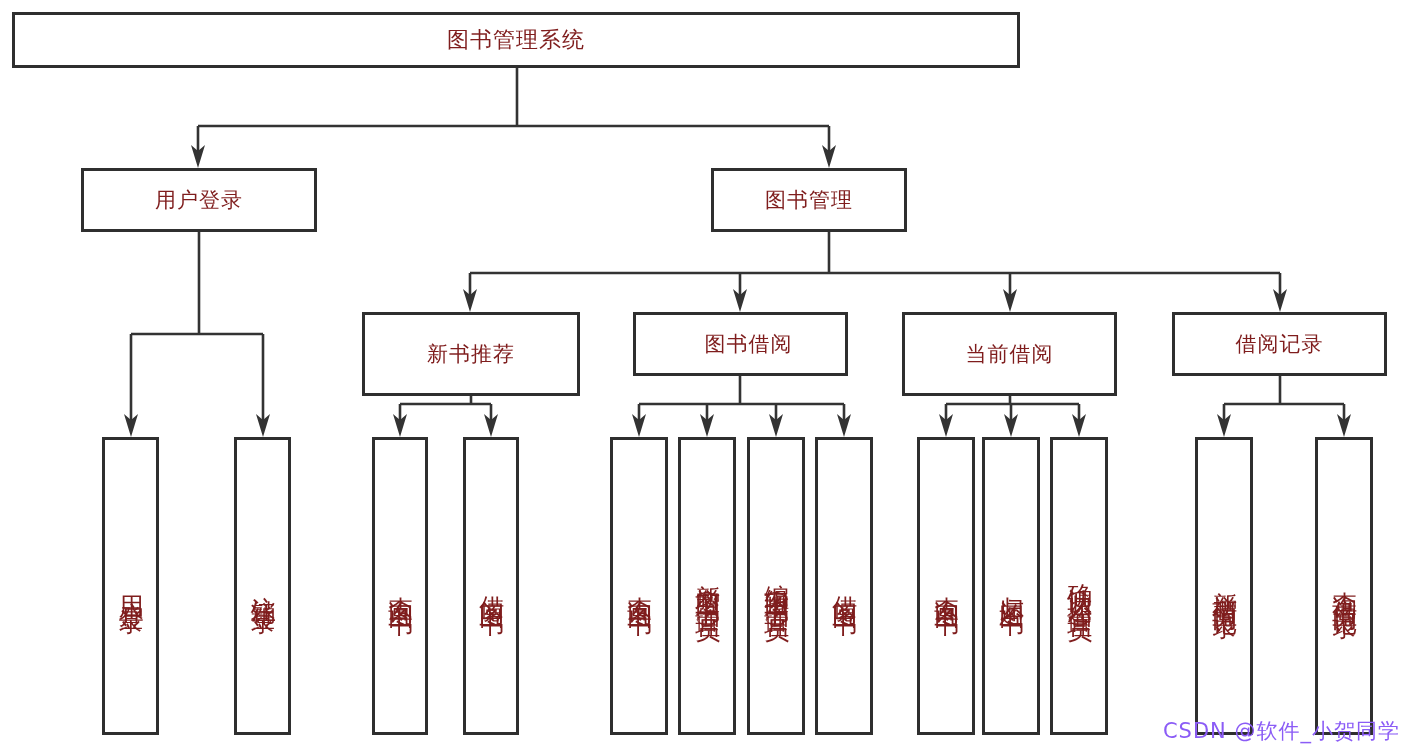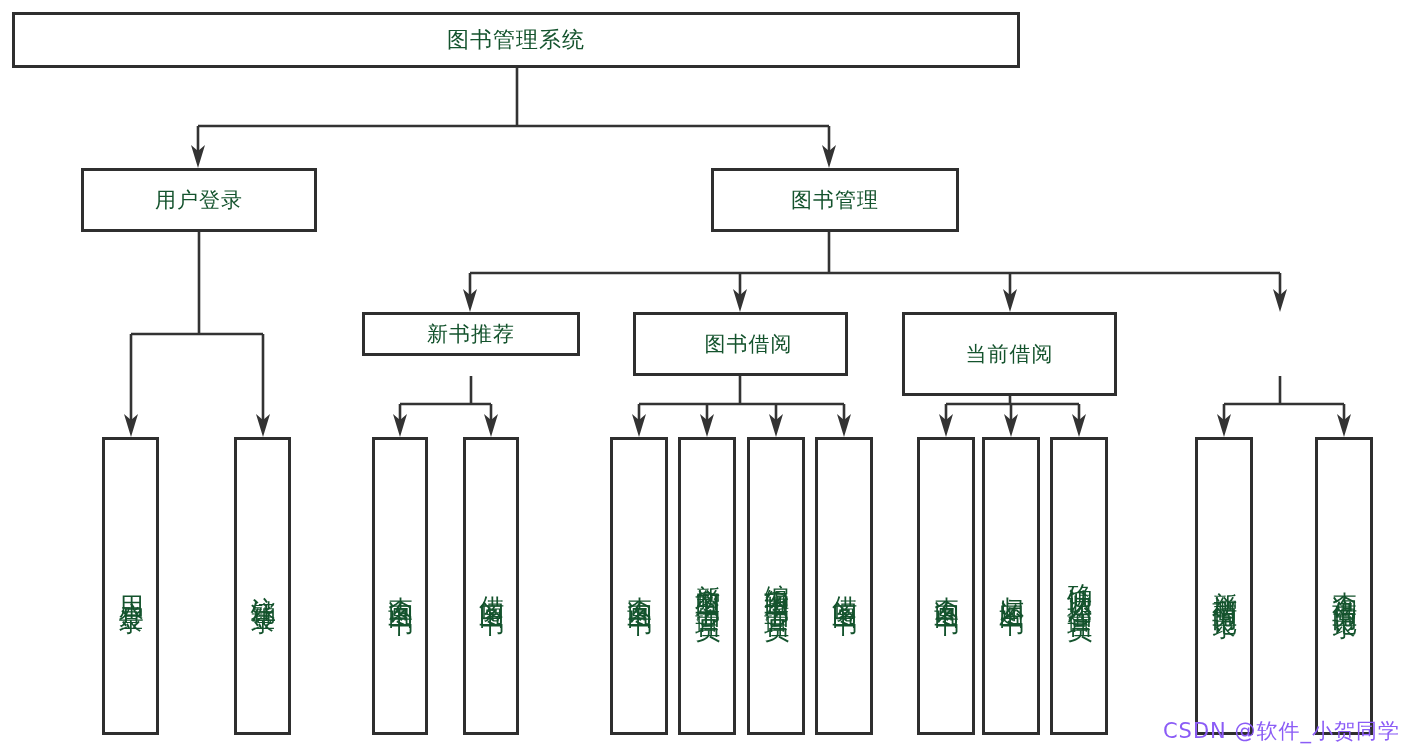--- a/index.html
+++ b/index.html
@@ -17,21 +17,21 @@
     width: 1405px; height: 747px;
   }
   .box {
     position: absolute;
     background: #ffffff;
     border: 3px solid #2f2f2f;
     box-sizing: border-box;
     display: flex;
     align-items: center;
     justify-content: center;
-    color: #14532d;
+    color: #7f1d1d;
   }
   .h-box { font-size: 21px; letter-spacing: 1px; white-space: nowrap; }
   .root-box { font-size: 22px; }
   .v-box span {
     writing-mode: vertical-rl;
     text-orientation: mixed;
     font-size: 25px;
     letter-spacing: 5px;
     line-height: 1.05;
     display: inline-block;
@@ -81,25 +81,26 @@
       <polygon points="1004,414 1011,420 1018,414 1011,437"></polygon>
       <polygon points="1072,414 1079,420 1086,414 1079,437"></polygon>
       <polygon points="1217,414 1224,420 1231,414 1224,437"></polygon>
       <polygon points="1337,414 1344,420 1351,414 1344,437"></polygon>
     </g>
   </svg>
 
   <div class="box h-box root-box" style="left:12px; top:12px; width:1008px; height:56px;">图书管理系统</div>
 
   <div class="box h-box" style="left:81px; top:168px; width:236px; height:64px;">用户登录</div>
-  <div class="box h-box" style="left:711px; top:168px; width:248px; height:64px;">图书管理</div>
+  <div class="box h-box" style="left:711px; top:168px; width:196px; height:64px;">图书管理</div>
 
-  <div class="box h-box" style="left:362px; top:312px; width:218px; height:44px;">新书推荐</div>
+  <div class="box h-box" style="left:362px; top:312px; width:218px; height:84px;">新书推荐</div>
   <div class="box h-box" style="left:633px; top:312px; width:215px; height:64px;padding-left:16px;">图书借阅</div>
   <div class="box h-box" style="left:902px; top:312px; width:215px; height:84px;">当前借阅</div>
+  <div class="box h-box" style="left:1172px; top:312px; width:215px; height:64px;">借阅记录</div>
 
   <div class="box v-box" style="left:102px; top:437px; width:57px; height:298px;">
     <span>用户登录</span>
   </div>
   <div class="box v-box" style="left:234px; top:437px; width:57px; height:298px;">
     <span>注销登录</span>
   </div>
 
   <div class="box v-box" style="left:372px; top:437px; width:56px; height:298px;">
     <span>查询图书</span>

